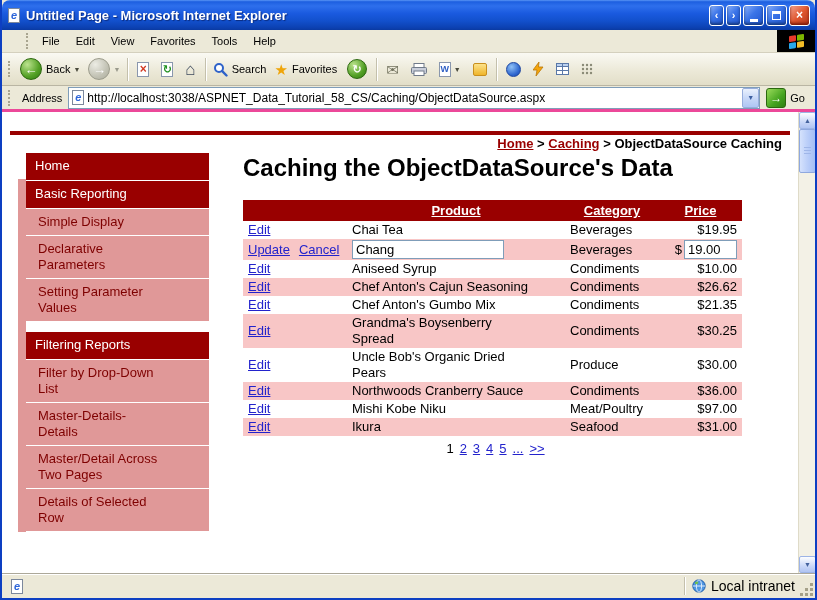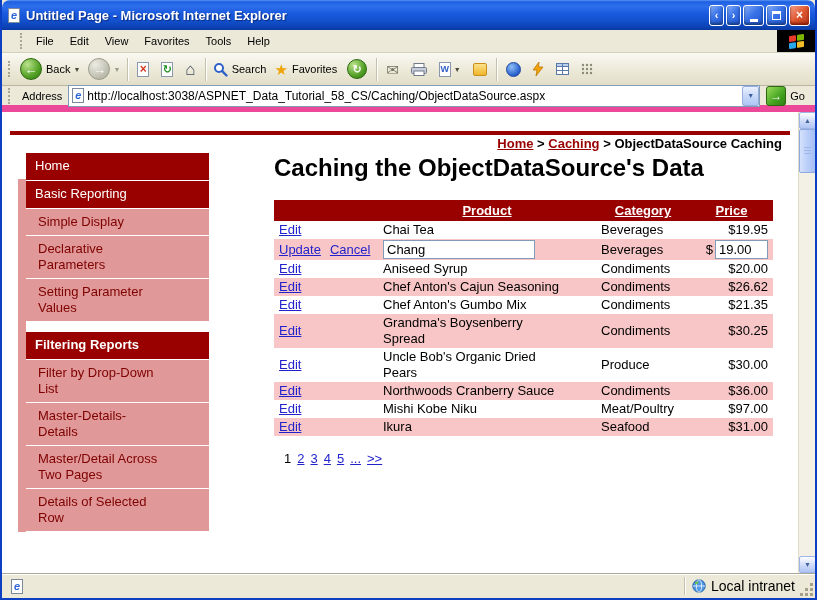--- a/index.html
+++ b/index.html
@@ -19,21 +19,21 @@
   .tbtn{width:21px;height:21px;margin-left:2px;border-radius:3px;border:1px solid #fff;display:flex;align-items:center;justify-content:center;flex:none;}
   .tbtn.blue{background:linear-gradient(135deg,#8BB0F8 0%,#3B74E8 45%,#1E53CE 100%);box-shadow:inset 0 -2px 3px #16397E;}
   .tbtn.narrow{width:15px;}
   .tbtn.close{background:linear-gradient(135deg,#F3A28E 0%,#E0572F 50%,#B5371C 100%);box-shadow:inset 0 -2px 3px #7E1A06;}
   .tbtn .txt{color:#fff;font-weight:bold;font-size:12px;line-height:1;}
   .tbtn.narrow .txt{font-size:11px;}
   .glyph-min{width:8px;height:3px;background:#fff;margin-top:10px;}
   .glyph-max{width:9px;height:9px;border:1px solid #fff;border-top:3px solid #fff;}
 
   
-  .menubar{height:23px;display:flex;align-items:center;background:#ECE9D8;border-bottom:1px solid #D4D0BE;padding-left:14px;}
+  .menubar{height:23px;display:flex;align-items:center;background:#ECE9D8;border-bottom:1px solid #D4D0BE;padding-left:20px;}
   .grip{width:4px;height:16px;border-left:2px dotted #A9A590;margin:0 4px;flex:none;}
   .menu-items{display:flex;align-items:center;}
   .menu-item{font-size:11px;padding:4px 8px;color:#000;}
   .logo-block{margin-left:auto;width:38px;height:22px;background:#000;display:flex;align-items:center;justify-content:center;flex:none;}
   .flag{display:grid;grid-template-columns:7px 7px;grid-template-rows:6px 6px;gap:1px;transform:skewY(-8deg);}
   .flag i{display:block;border-radius:1px;}
   .f1{background:#E8392B;}.f2{background:#7DB700;}.f3{background:#28A8EA;}.f4{background:#F4BD27;}
 
   
   .toolbar{height:33px;display:flex;align-items:center;border-bottom:1px solid #B9B5A3;padding-left:2px;
@@ -54,21 +54,21 @@
   .edit-w{color:#2E5FC4;font-weight:bold;font-size:9px;}
   .home-glyph{font-size:17px;color:#3E4A5C;line-height:1;}
   .star-glyph{color:#EFA50A;font-size:15px;line-height:1;}
   .mail-glyph{font-size:15px;color:#73735F;line-height:1;}
   .hist-circle{width:20px;height:20px;background:radial-gradient(circle at 32% 28%,#BCE38E,#53A025 60%,#2F7A12);border:1px solid #2C680F;}
   .hist-arr{color:#fff;font-size:11px;font-weight:bold;}
   .yellow-icon{width:14px;height:13px;background:linear-gradient(#FCE28A,#EFB52B);border:1px solid #C98F1D;border-radius:2px;}
   .msgr-icon{width:15px;height:15px;border-radius:50%;background:radial-gradient(circle at 35% 30%,#8FC1F7,#2E66CE 65%,#1D4CAD);border:1px solid #1B44A0;}
 
   
-  .addressbar{height:26px;display:flex;align-items:center;background:#ECE9D8;border-bottom:7px solid #ec4899;padding:0 4px 0 2px;}
+  .addressbar{height:26px;display:flex;align-items:center;background:#ECE9D8;border-bottom:3px solid #ec4899;padding:0 4px 0 2px;}
   .addr-label{font-size:11px;margin:0 6px;color:#000;}
   .addr-field{flex:1;height:22px;background:#fff;border:1px solid #7F9DB9;display:flex;align-items:center;padding-left:3px;}
   .addr-input{flex:1;border:0;outline:0;font-size:12px;height:18px;padding:0 3px;font-family:inherit;color:#000;background:transparent;}
   .addr-drop{width:17px;height:20px;background:linear-gradient(180deg,#EAF1FD 0%,#C8D8F8 50%,#AFC6F4 100%);border:1px solid #97ADDC;border-radius:2px;display:flex;align-items:center;justify-content:center;font-size:7px;color:#3C5FA0;flex:none;}
   .go-group{display:flex;align-items:center;margin:0 6px;}
   .go-icon{width:20px;height:20px;border-radius:3px;background:linear-gradient(135deg,#9ADB5B,#44A41F 60%,#2F7F12);border:1px solid #2C680F;color:#fff;font-weight:bold;font-size:12px;display:flex;align-items:center;justify-content:center;}
   .go-label{font-size:11px;margin-left:4px;color:#000;}
 
   
   .content{height:461px;background:#fff;display:flex;}
@@ -85,38 +85,38 @@
   .crumb-link{color:var(--maroon,#990000);text-decoration:underline;}
   .crumb-sep{color:#000;}
   .crumb-current{color:#000;}
   .rule{height:4px;background:var(--maroon,#990000);margin:7px 8px 0;}
   .body-row{display:flex;padding-top:18px;}
 
   .sidebar-wrap{margin-left:16px;width:191px;display:flex;flex:none;}
   .gutter{width:8px;background:var(--sidebar-pink,#E09898);margin-top:26px;}
   .nav{flex:1;display:flex;flex-direction:column;}
   .nav-header{background:var(--maroon,#990000);color:#fff;font-size:13px;line-height:16px;padding:5px 9px 6px;margin-bottom:1px;}
-  .nav-header.spaced{margin-top:10px;font-weight:bold;}
+  .nav-header.spaced{margin-top:10px;}
   .nav-item{background:var(--sidebar-pink,#E09898);color:#7E0000;font-size:13px;line-height:16px;padding:5px 8px 5px 12px;margin-bottom:1px;white-space:pre-line;}
 
-  .main{margin-left:65px;width:500px;}
+  .main{margin-left:34px;width:500px;}
   .page-heading{font-size:24px;line-height:30px;font-weight:bold;color:#000;width:430px;margin:0 0 17px;}
   table.grid{width:499px;border-collapse:collapse;table-layout:fixed;font-size:13px;color:#000;}
   col.c-act{width:104px;}col.c-prod{width:218px;}col.c-cat{width:94px;}col.c-price{width:83px;}
   .grid th{background:var(--maroon,#990000);height:21px;padding:2px 4px;text-align:center;}
   .header-link{color:#fff;font-weight:bold;text-decoration:underline;}
   .grid td{padding:1px 5px;height:18px;line-height:16px;vertical-align:middle;}
   tr.row-pink{background:var(--row-pink,#F8C6C6);}
   .action-cell a{color:var(--link-blue,#2323CC);text-decoration:underline;margin-right:9px;}
   .product-cell{white-space:pre-line;}
   .price-cell{text-align:right;}
   .cell-input{border:1px solid #7F9DB9;background:#fff;height:19px;font-size:13px;font-family:inherit;padding:1px 3px;}
   .product-input{width:152px;}
   .price-input{width:53px;margin-left:2px;}
-  .pager-row td{padding:15px 4px 3px;text-align:left;height:22px;}
+  .pager-row td{padding:5px 4px 3px;text-align:center;height:22px;}
   .pager-current{color:#000;margin-left:6px;}
   .pager-link{color:var(--link-blue,#2323CC);text-decoration:underline;margin-left:6px;}
 
   
   .statusbar{height:25px;background:#ECE9D8;border-top:1px solid #ACA899;box-shadow:inset 0 1px 0 #fff;display:flex;align-items:center;padding:0 4px;position:relative;}
   .status-icon{margin:0 5px;}
   .status-main{flex:1;height:18px;}
   .status-sep{width:1px;height:18px;background:#C4C0AC;box-shadow:1px 0 0 #fff;flex:none;}
   .status-zone{display:flex;align-items:center;font-size:14px;padding:0 16px 0 7px;color:#000;}
   .status-zone svg{margin-right:5px;}
@@ -346,21 +346,21 @@
                 <tr class="row-pink">
                   <td class="action-cell"><a class="row-link">Update</a><a class="row-link">Cancel</a></td>
                   <td class="product-cell"><input class="cell-input product-input" value="Chang" style=""></td>
                   <td class="category-cell">Beverages</td>
                   <td class="price-cell"><span>$</span><input class="cell-input price-input" value="19.00" style=""></td>
                 </tr>
                 <tr class="row-white">
                   <td class="action-cell"><a class="row-link">Edit</a></td>
                   <td class="product-cell"><span class="product-text">Aniseed Syrup</span></td>
                   <td class="category-cell">Condiments</td>
-                  <td class="price-cell">$20.00</td>
+                  <td class="price-cell">$10.00</td>
                 </tr>
                 <tr class="row-pink">
                   <td class="action-cell"><a class="row-link">Edit</a></td>
                   <td class="product-cell"><span class="product-text">Chef Anton's Cajun Seasoning</span></td>
                   <td class="category-cell">Condiments</td>
                   <td class="price-cell">$26.62</td>
                 </tr>
                 <tr class="row-white">
                   <td class="action-cell"><a class="row-link">Edit</a></td>
                   <td class="product-cell"><span class="product-text">Chef Anton's Gumbo Mix</span></td>

